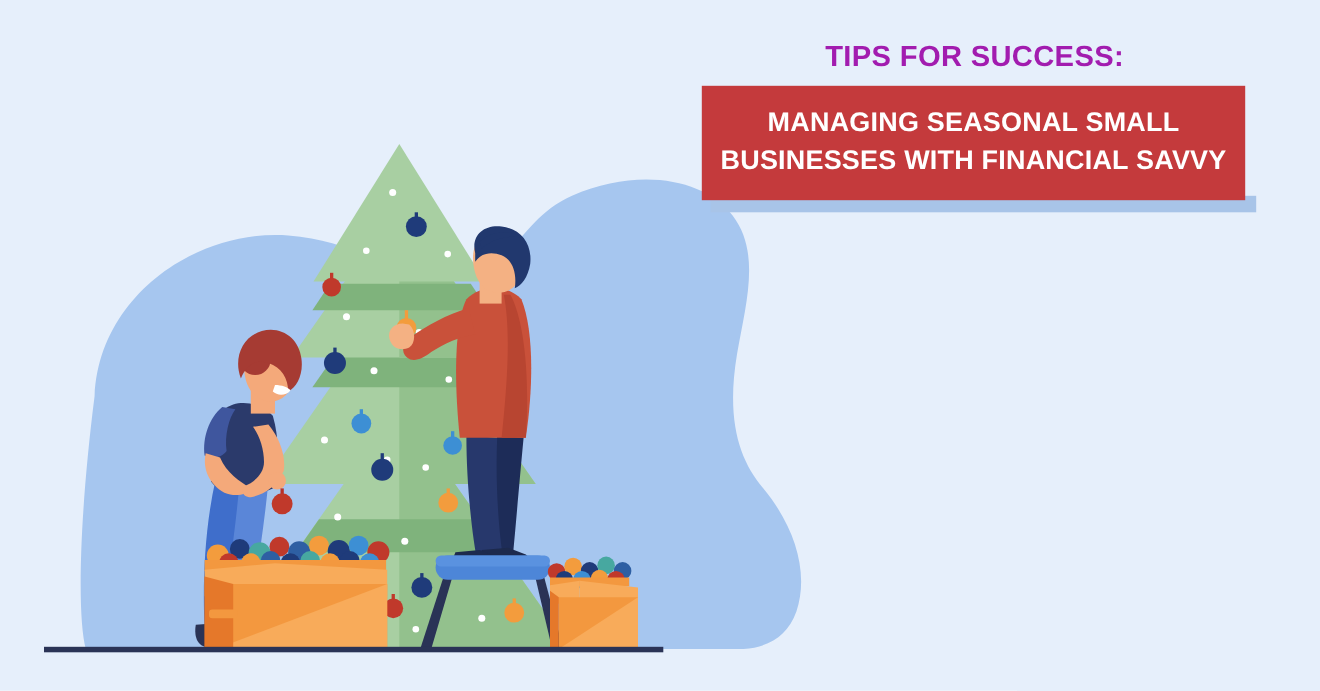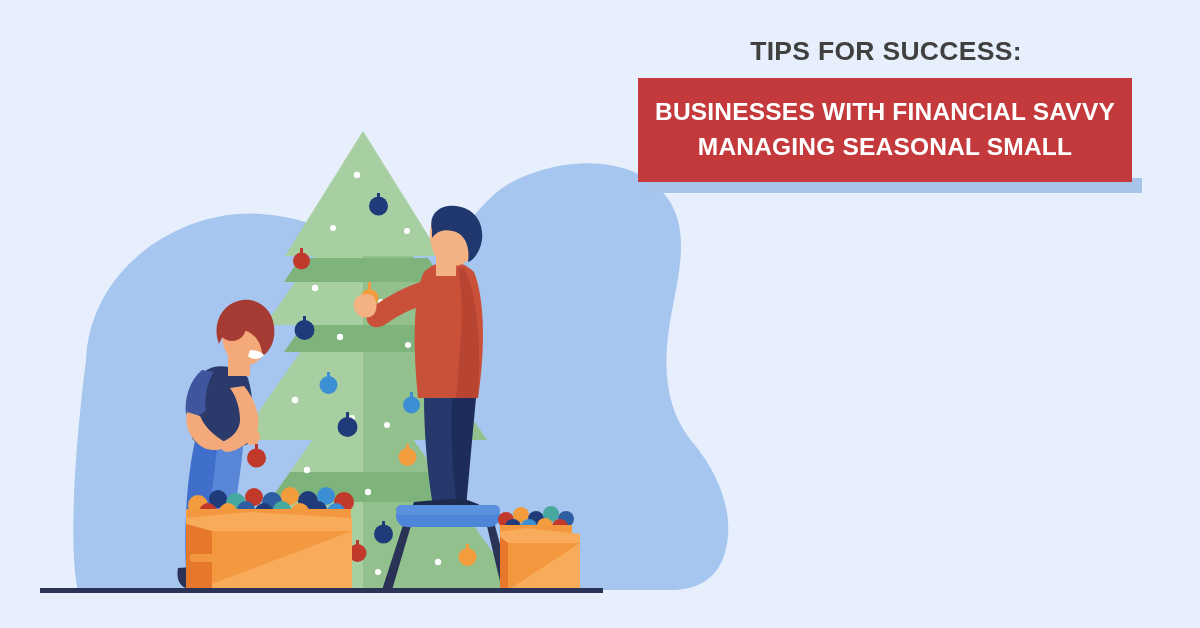--- a/index.html
+++ b/index.html
@@ -28,21 +28,21 @@
   #header-block {
     position: absolute;
     left: 638px;
     top: 36px;
     width: 496px;
   }
   #eyebrow {
     font-size: 26.5px;
     font-weight: bold;
     letter-spacing: 0.3px;
-    color: #404040;
+    color: #a21caf;
     text-align: center;
     line-height: 1.2;
     padding-bottom: 10px;
     white-space: nowrap;
   }
   #banner-wrap {
     position: relative;
   }
   #banner-underline {
     position: absolute;
@@ -347,20 +347,20 @@
 
   </svg>
 
   <div id="header-block">
 
     <div id="eyebrow">TIPS FOR SUCCESS:</div>
 
     <div id="banner-wrap">
       <div id="banner-underline"></div>
       <div id="banner">
+        <div class="line">MANAGING SEASONAL SMALL</div>
         <div class="line">BUSINESSES WITH FINANCIAL SAVVY</div>
-        <div class="line">MANAGING SEASONAL SMALL</div>
       </div>
     </div>
 
   </div>
 
 </div>
 
 </body></html>

